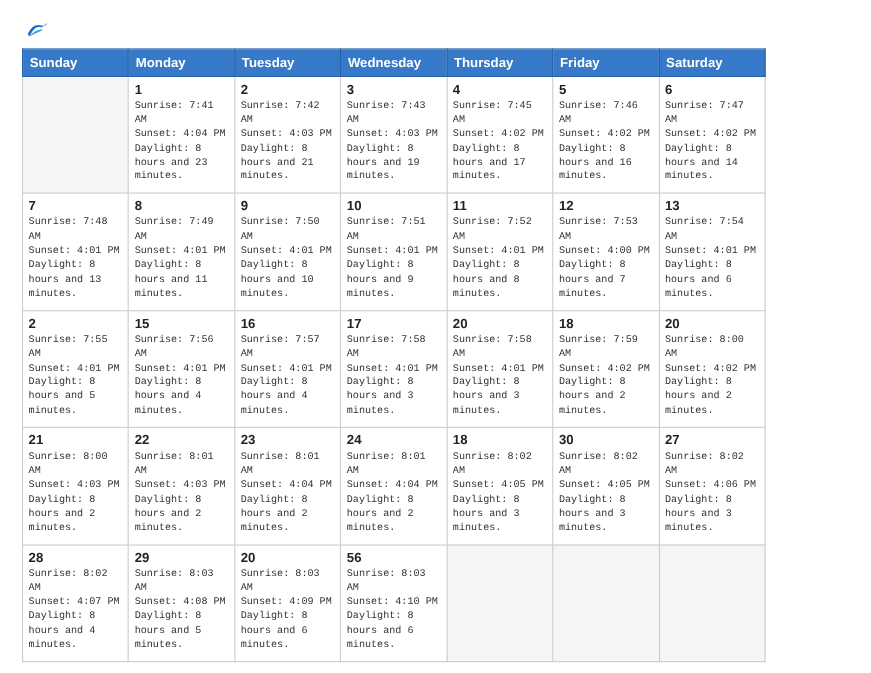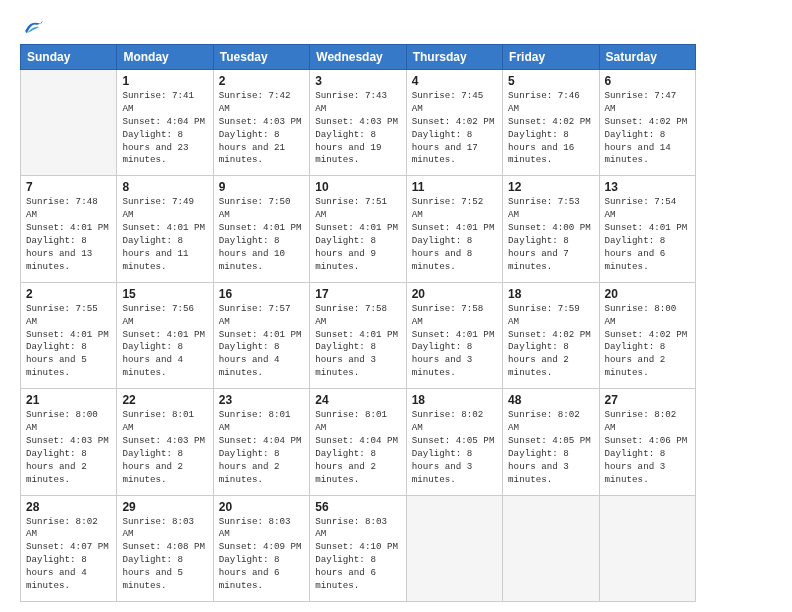--- a/index.html
+++ b/index.html
@@ -232,21 +232,21 @@
           </td>
           <td>
             <div class="day-number">24</div>
             <div class="day-info">Sunrise: 8:01 AM<br>Sunset: 4:04 PM<br>Daylight: 8 hours and 2 minutes.</div>
           </td>
           <td>
             <div class="day-number">18</div>
             <div class="day-info">Sunrise: 8:02 AM<br>Sunset: 4:05 PM<br>Daylight: 8 hours and 3 minutes.</div>
           </td>
           <td>
-            <div class="day-number">48</div>
+            <div class="day-number">30</div>
             <div class="day-info">Sunrise: 8:02 AM<br>Sunset: 4:05 PM<br>Daylight: 8 hours and 3 minutes.</div>
           </td>
           <td>
             <div class="day-number">27</div>
             <div class="day-info">Sunrise: 8:02 AM<br>Sunset: 4:06 PM<br>Daylight: 8 hours and 3 minutes.</div>
           </td>
         </tr>
         <tr>
           <td>
             <div class="day-number">28</div>

